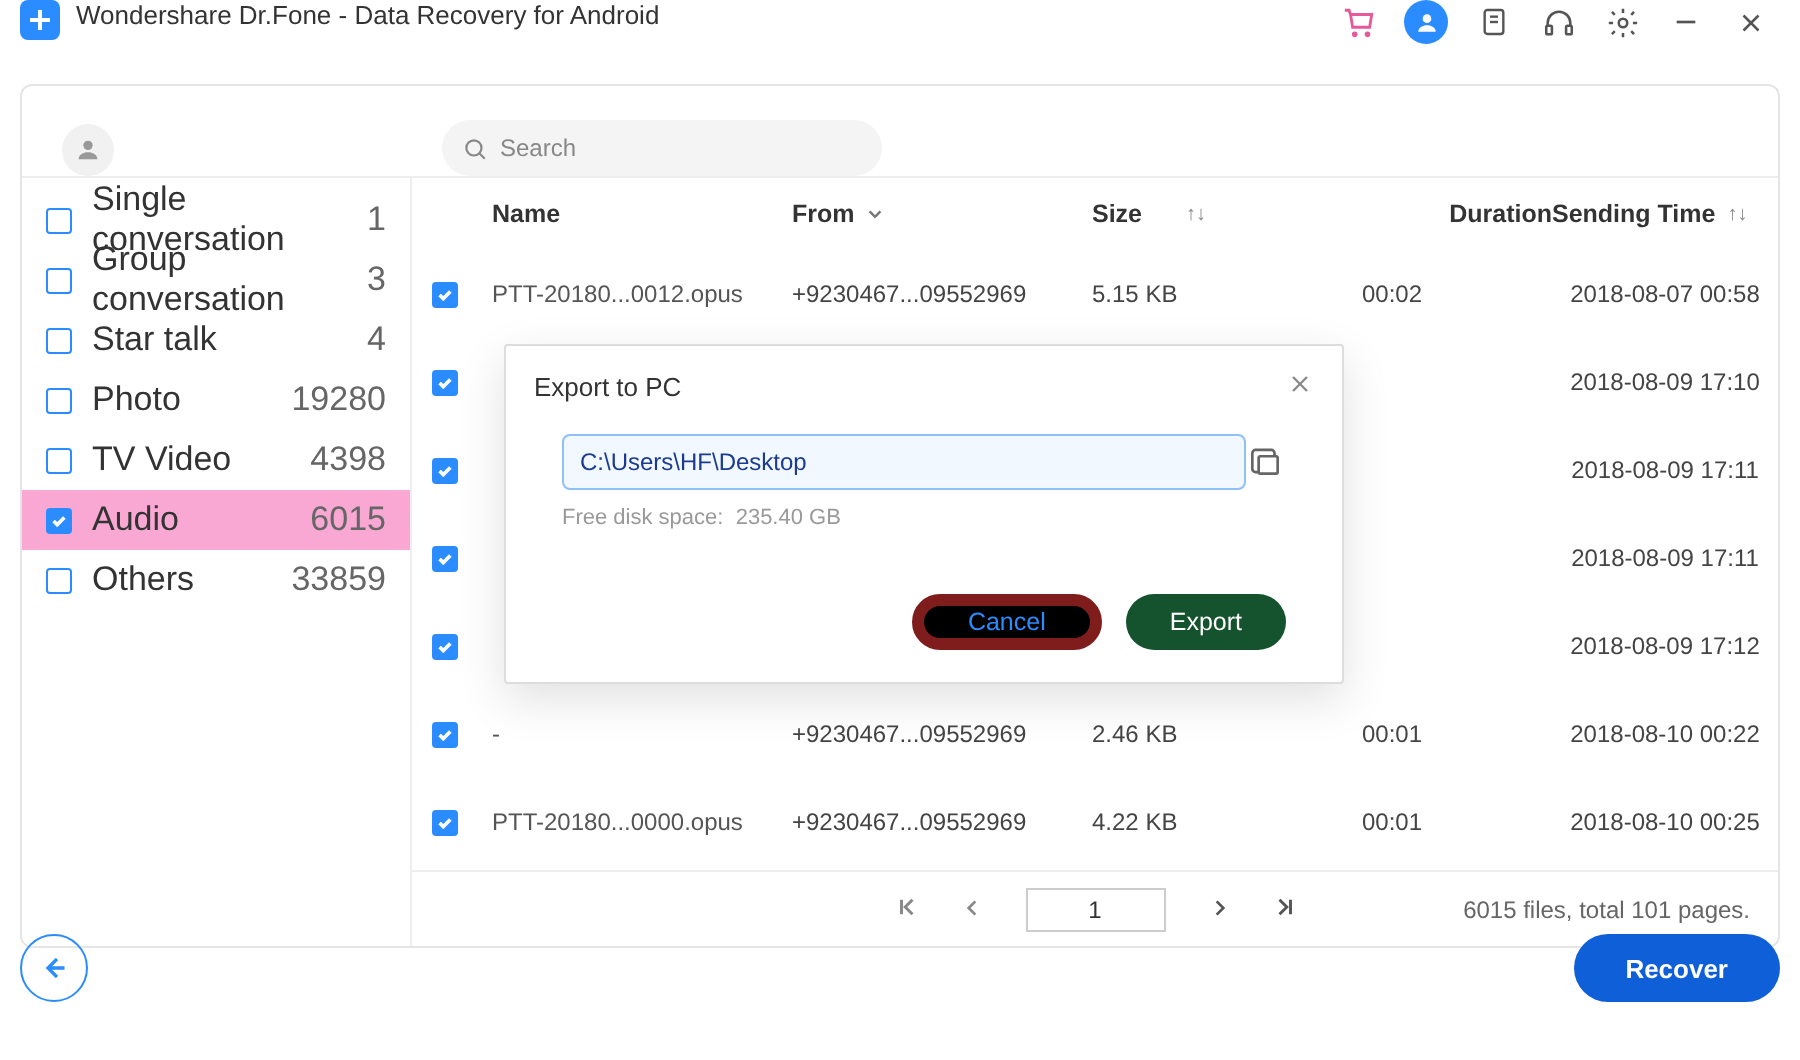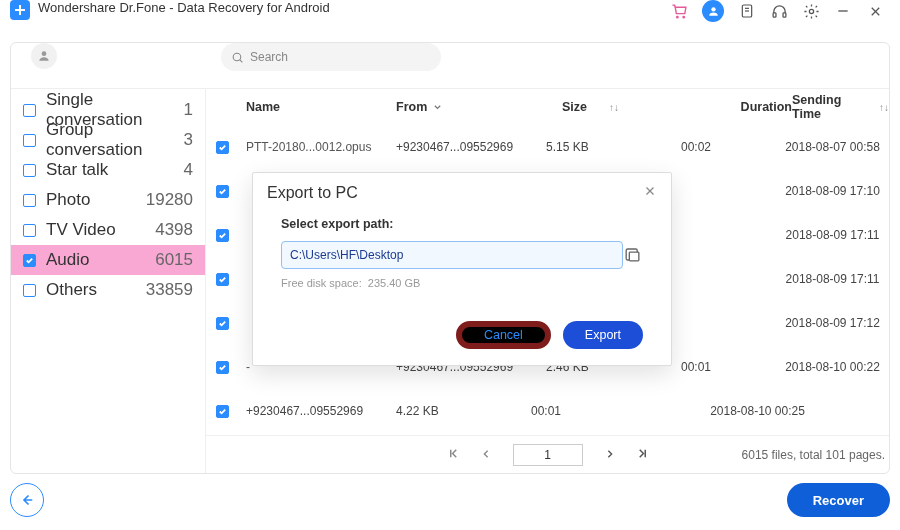--- a/index.html
+++ b/index.html
@@ -8,73 +8,73 @@
 .titlebar { height:38px; display:flex; align-items:flex-start; padding:0 10px; }
 .logo { width:20px; height:20px; background:#2b8cff; border-radius:4px; display:flex; align-items:center; justify-content:center; margin-right:8px; }
 .logo svg { width:12px; height:12px; }
 .title { font-size:13px; color:#333; font-weight:500; }
 .titlebar-right { margin-left:auto; display:flex; align-items:center; gap:14px; padding-right:6px; }
 .titlebar-right .ic { width:18px; height:18px; display:flex; align-items:center; justify-content:center; color:#555; cursor:pointer; }
 .avatar-circle { width:22px; height:22px; border-radius:50%; background:#2b8cff; display:flex; align-items:center; justify-content:center; color:#fff; }
 
 .panel { position:absolute; top:42px; left:10px; right:10px; bottom:56px; border:1px solid #e5e5e5; border-radius:6px; background:#fff; display:flex; flex-direction:column; }
 
-.toolbar { height:46px; border-bottom:1px solid #eee; display:flex; align-items:flex-start; padding:0 20px; gap:14px; }
+.toolbar { height:46px; border-bottom:1px solid #eee; display:flex; align-items:flex-end; padding:0 20px; gap:14px; }
 .person-chip { width:26px; height:26px; border-radius:50%; background:#f1f1f1; display:flex; align-items:center; justify-content:center; color:#888; }
 .search { flex:0 0 220px; height:28px; background:#f4f4f4; border-radius:14px; display:flex; align-items:center; padding:0 10px; color:#888; font-size:12px; gap:6px; margin-left:150px; }
 
 .content { flex:1; display:flex; overflow:hidden; }
 .sidebar { width:195px; border-right:1px solid #eee; padding:6px 0; }
 .sidebar-item { height:30px; display:flex; align-items:center; padding:0 12px; font-size:17px; cursor:pointer; color:#333; }
 .sidebar-item.selected { background:#f9a8d4; }
 .cb { width:13px; height:13px; border:1.4px solid #2b8cff; border-radius:2px; margin-right:10px; flex-shrink:0; display:flex; align-items:center; justify-content:center; }
 .cb.checked { background:#2b8cff; }
 .cb.checked svg { width:9px; height:9px; }
 .sidebar-item .count { margin-left:auto; color:#666; }
 
 .table { flex:1; display:flex; flex-direction:column; }
 .thead { height:36px; display:flex; align-items:center; font-size:12.5px; font-weight:600; color:#333; padding-left:10px; }
 .thead .c1 { width:30px; }
 .thead .c-name { width:150px; }
 .thead .c-from { width:150px; display:flex; align-items:center; gap:6px; }
-.thead .c-size { width:100px; display:flex; align-items:center; gap:22px;margin-left:16px; }
+.thead .c-size { width:100px; display:flex; align-items:center; gap:22px; }
 .thead .c-dur { width:130px; text-align:right; }
 .thead .c-send { flex:1; display:flex; align-items:center; gap:6px; }
 
 .tbody { flex:1; }
 .row { height:44px; display:flex; align-items:center; font-size:12px; color:#444; padding-left:10px; }
 .row .c1 { width:30px; display:flex; align-items:center; }
 .row .c-name { width:150px; color:#555; }
 .row .c-from { width:150px; color:#444; }
 .row .c-size { width:100px;}
 .row .c-dur { width:130px; text-align:center; padding-right:30px;}
 .row .c-send { flex:1; text-align:center; }
 
 .pager { height:38px; border-top:1px solid #eee; display:flex; align-items:center; padding:0 14px; font-size:12px; color:#666; }
 .pager .ctrls { margin-left:auto; margin-right:auto; display:flex; align-items:center; gap:22px; }
 .pager .pg-input { width:70px; height:22px; border:1px solid #ccc; text-align:center; font-size:12px; color:#333; }
-.pager-info { position:absolute; right:4px; }
-
-.footer { position:absolute; bottom:10px; left:10px; right:10px; height:40px; display:flex; align-items:center; }
+.pager-info { position:absolute; right:14px; }
+
+.footer { position:absolute; bottom:26px; left:10px; right:10px; height:40px; display:flex; align-items:center; }
 .back-btn { width:34px; height:34px; border-radius:50%; border:1.5px solid #2b8cff; display:flex; align-items:center; justify-content:center; color:#2b8cff; cursor:pointer; }
 .recover-btn { margin-left:auto; height:34px; padding:0 26px; border-radius:17px; background:#0e5fd8; color:#fff; font-size:13px; font-weight:600; display:flex; align-items:center; cursor:pointer; border:none; }
 
 .modal { position:absolute; top:172px; left:252px; width:420px; background:#fff; border:1px solid #ddd; border-radius:2px; box-shadow:0 8px 24px rgba(0,0,0,0.12); padding:0 0 16px; z-index:10; }
-.modal-head { height:40px; display:flex; align-items:center; padding:0 14px; font-size:16px; color:#333; }
+.modal-head { height:40px; display:flex; align-items:center; padding:0 14px; font-size:13px; color:#333; }
 .modal-head .close { margin-left:auto; cursor:pointer; color:#888; }
 .modal-body { padding:4px 28px 0; }
 .modal-label { font-size:12.5px; font-weight:600; margin-bottom:10px; display:block; }
 .path-row { display:flex; align-items:center; }
 .path-input { flex:1; height:28px; border:1px solid #8fc0f6; border-radius:4px; padding:0 8px; font-size:12px; color:#1a3b8f; background:#f2f8ff; outline:none; }
 .browse-ic { width:20px; height:20px; color:#666; cursor:pointer; }
 .free-space { font-size:11px; color:#999; margin-top:8px; }
 .modal-actions { display:flex; justify-content:flex-end; gap:12px; margin-top:32px; padding:0 28px; }
 .btn { height:28px; padding:0 22px; border-radius:14px; font-size:12.5px; cursor:pointer; display:flex; align-items:center; }
 .btn-cancel { border:6px solid #7f1d1d; color:#2b8cff; background:#000000; }
-.btn-export { border:none; background:#1d4ed8; color:#fff; font-weight:500; }
+.btn-export { border:none; background:#14532d; color:#fff; font-weight:500; }
 
 .sort-ic { font-size:10px; color:#888; }
 .chev { width:9px; height:9px; }
 </style>
 </head>
 <body>
 
 <div class="titlebar">
   <div class="logo">
     <svg viewBox="0 0 12 12" fill="#fff">
@@ -298,20 +298,21 @@
             <div class="c-send">2018-08-10 00:22</div>
           </div>
           <div class="row">
             <div class="c1">
               <span class="cb checked">
                 <svg viewBox="0 0 10 10" stroke="#fff" stroke-width="2" fill="none">
                   <path d="M2 5l2 2 4-4"></path>
                 </svg>
               </span>
             </div>
+            <div class="c-name">PTT-20180...0000.opus</div>
             <div class="c-from">+9230467...09552969</div>
             <div class="c-size">4.22 KB</div>
             <div class="c-dur">00:01</div>
             <div class="c-send">2018-08-10 00:25</div>
           </div>
         </div>
 
       <div class="pager">
         <div class="ctrls">
           <span><svg viewBox="0 0 12 12" width="11" height="11" stroke="#888" stroke-width="1.6" fill="none">
@@ -345,21 +346,20 @@
 
 <div class="modal">
   <div class="modal-head">
     <span>Export to PC</span>
     <span class="close"><svg viewBox="0 0 24 24" width="14" height="14" stroke="#888" stroke-width="2">
           <line x1="6" y1="6" x2="18" y2="18"></line>
           <line x1="6" y1="18" x2="18" y2="6"></line>
         </svg></span>
   </div>
   <div class="modal-body">
-    <span class="modal-label">Select export path:</span>
     <div class="path-row">
       <input class="path-input" value="C:\Users\HF\Desktop" style="">
       <span class="browse-ic"><svg viewBox="0 0 24 24" width="19" height="19" stroke="#666" stroke-width="1.7" fill="none">
             <rect x="4" y="5" width="14" height="14" rx="2"></rect>
             <rect x="8" y="9" width="12" height="11" rx="1" fill="#fff"></rect>
           </svg></span>
     </div>
     <div class="free-space">
       <span>Free disk space:</span>&nbsp;&nbsp;<span>235.40 GB</span>
     </div>

